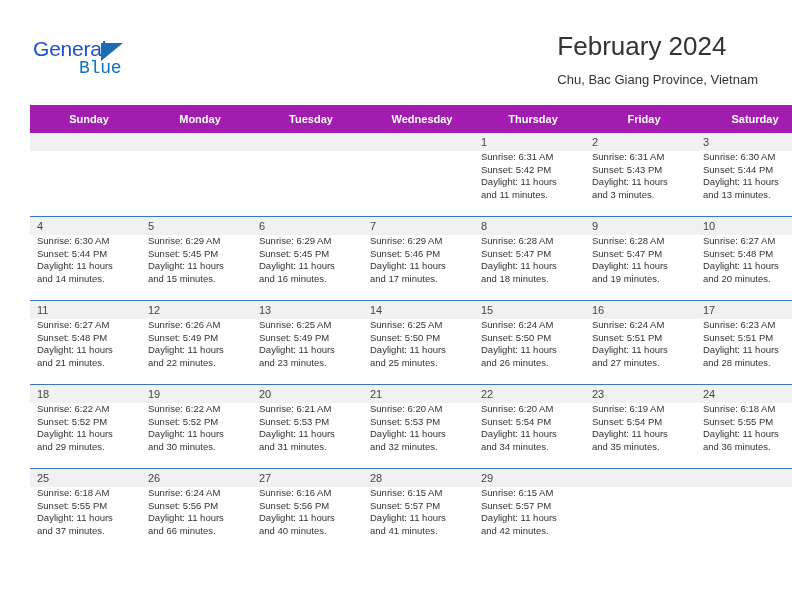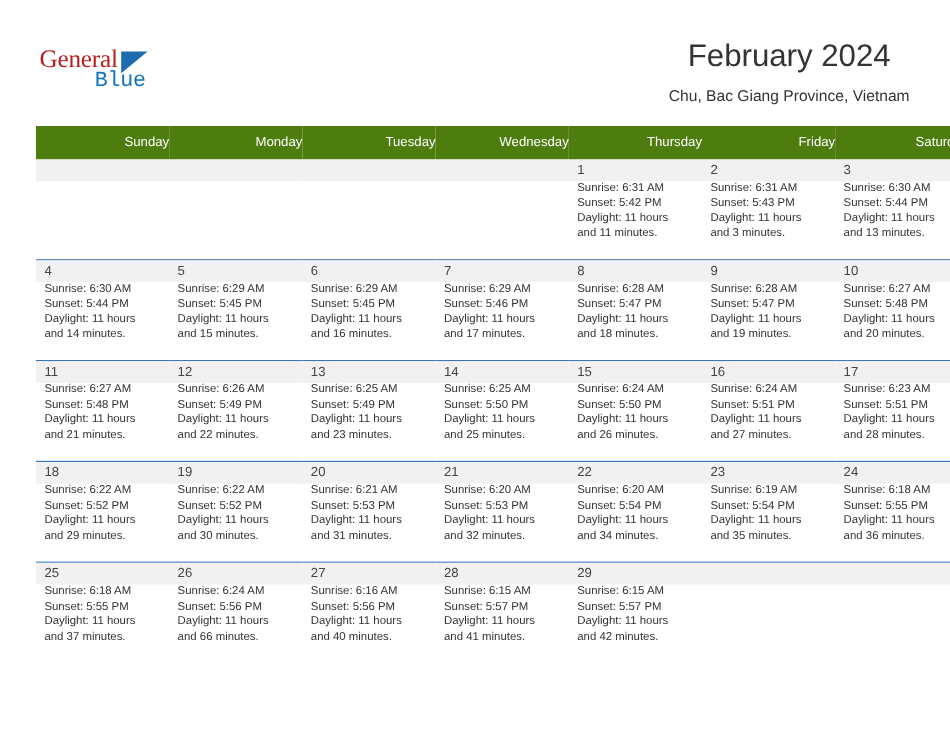--- a/index.html
+++ b/index.html
@@ -37,22 +37,22 @@
     top: 38px;
     width: 120px;
     height: 48px;
   }
   .logo-general {
     position: absolute;
     left: 0;
     top: 0;
     font-size: 21px;
     letter-spacing: -0.2px;
-    color: #b91c1c;
-    font-family: Liberation Serif, serif;
+    color: #1d4ed8;
+    font-family: Liberation Sans, sans-serif;
     line-height: 22px;
     white-space: nowrap;
   }
   .logo-blue {
     position: absolute;
     left: 46px;
     top: 19px;
     font-size: 18px;
     letter-spacing: -0.2px;
     color: #1073bd;
@@ -67,21 +67,21 @@
     width: 0;
     height: 0;
     border-top: 18px solid #1d6cb0;
     border-right: 22px solid transparent;
   }
 
   .title-block {
     position: absolute;
     right: 34px;
     top: 30px;
-    text-align: center;
+    text-align: left;
   }
   .cal-title {
     font-size: 26px;
     color: #333333;
     line-height: 32px;
     white-space: nowrap;
     font-weight: normal;
     margin: 0;
   }
   .cal-subtitle {
@@ -96,25 +96,25 @@
   .calendar {
     position: absolute;
     left: 30px;
     top: 105px;
     width: 728px;
     border-collapse: collapse;
     table-layout: fixed;
   }
 
   .calendar th {
-    background: #4d7c0f;
+    background: #a21caf;
     color: #ffffff;
     font-size: 11px;
-    font-weight: normal;
-    text-align: right;
+    font-weight: bold;
+    text-align: center;
     padding: 5px 0 5px 7px;
     height: 18px;
     vertical-align: middle;
     border: none;
     width: 104px;
   }
 
   .calendar td {
     width: 104px;
     height: 83px;

